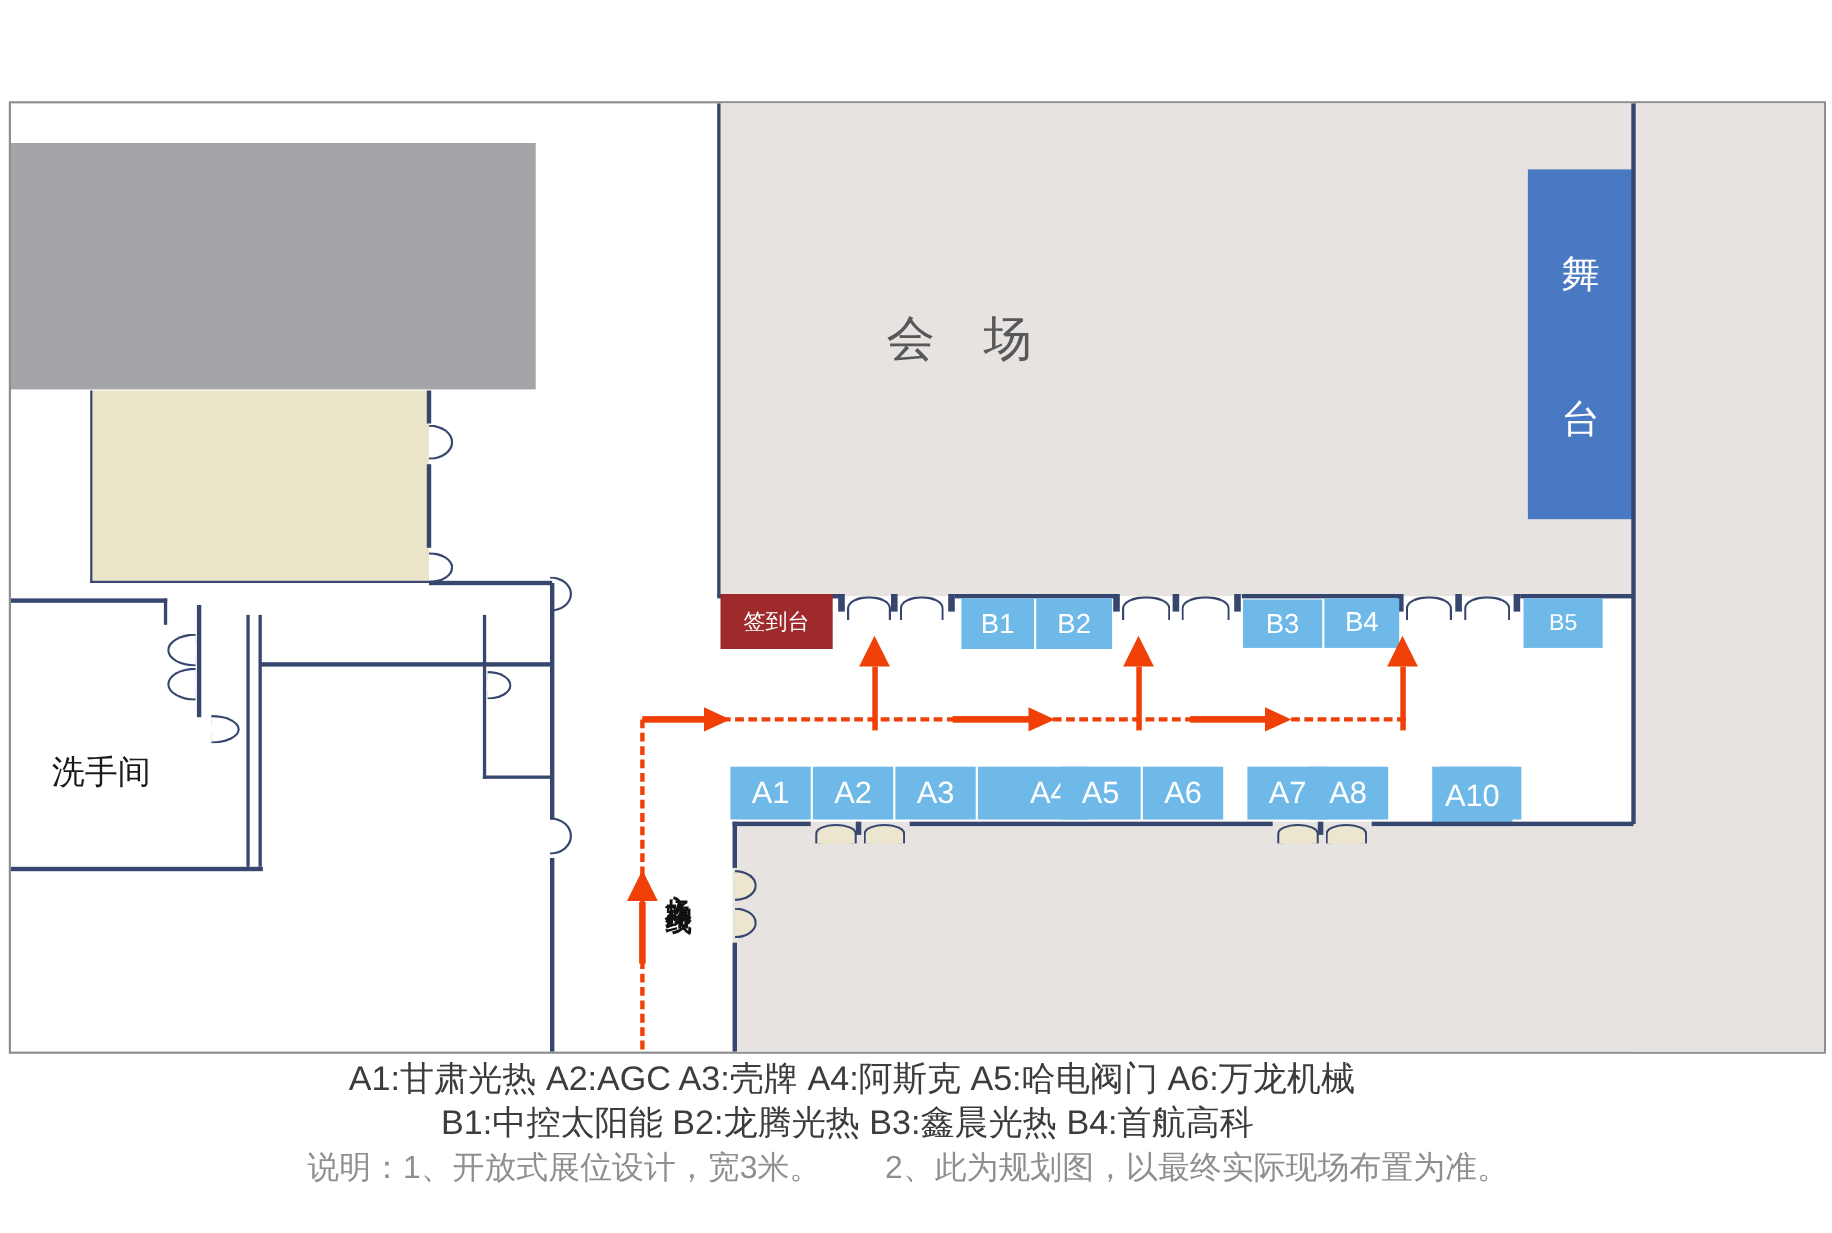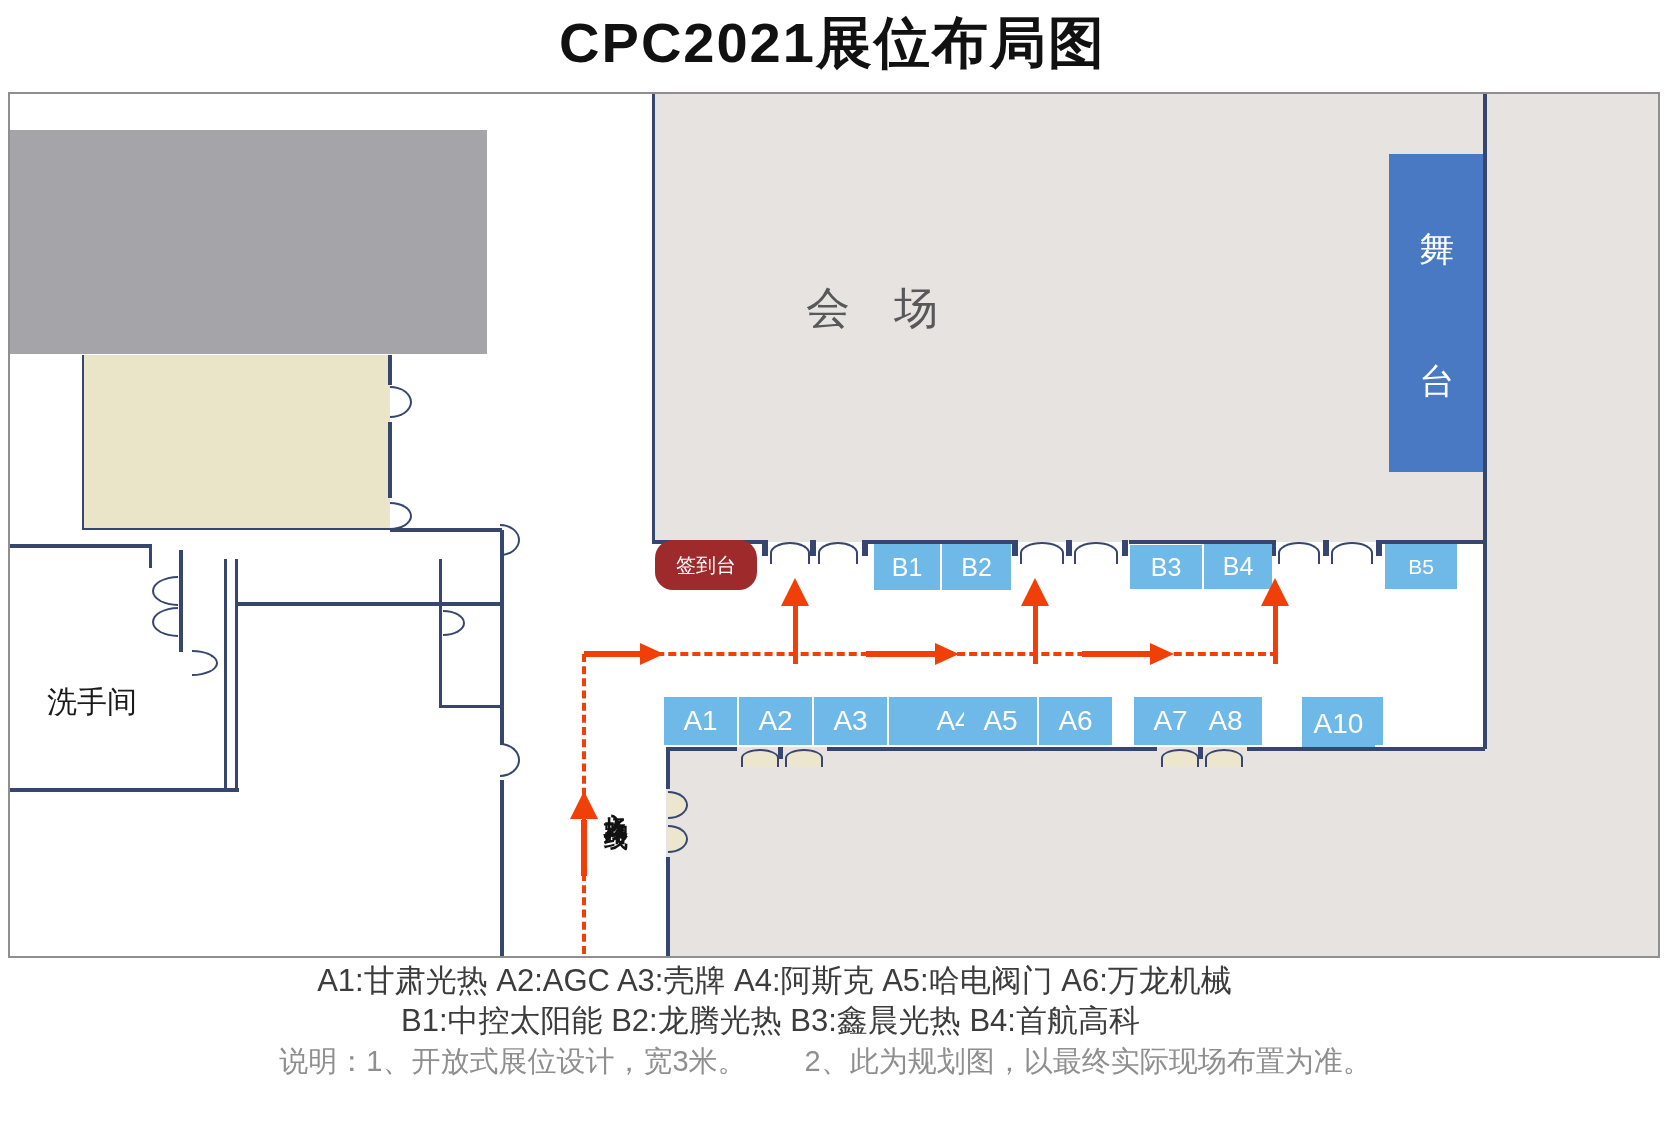--- a/index.html
+++ b/index.html
@@ -36,21 +36,20 @@
   .head-up{width:0;height:0;border-bottom:28px solid #f04008;border-left:14px solid transparent;border-right:14px solid transparent;}
   .route-label{font-size:24px;font-weight:600;color:#111;writing-mode:vertical-rl;text-orientation:upright;letter-spacing:4px;}
   .legend{position:absolute;left:0;width:1665px;text-align:center;color:#3c3c3c;font-size:31px;}
   .note{position:absolute;left:0;width:1665px;text-align:center;color:#8f8f8f;font-size:29px;}
 </style>
 </head>
 <body>
 
 <div class="page">
 
-  <div class="title">CPC2021展位布局图</div>
 
   <div class="plan">
 
     <div class="abs gray-block" style="left:0;top:36px;width:477px;height:224px;"></div>
     <div class="abs beige" style="left:72px;top:261px;width:308px;height:175px;"></div>
     <div class="abs pink" style="left:642px;top:0;width:833px;height:448px;border-left:3px solid #37466e;box-sizing:border-box;"></div>
     <div class="abs pink" style="left:1475px;top:0;width:173px;height:862px;"></div>
     <div class="abs pink" style="left:656px;top:653px;width:992px;height:209px;"></div>
 
     <div class="abs hall-label" style="left:712px;top:185px;width:300px;">会　场</div>
@@ -77,21 +76,21 @@
     <div class="abs wall" style="left:1056px;top:446px;width:6px;height:16px;"></div>
     <div class="abs leaf-dn" style="left:1064px;top:448px;width:44px;height:22px;"></div>
     <div class="abs wall" style="left:1112px;top:446px;width:6px;height:16px;"></div>
 
     <div class="abs wall" style="left:1260px;top:446px;width:6px;height:16px;"></div>
     <div class="abs leaf-dn" style="left:1268px;top:448px;width:42px;height:22px;"></div>
     <div class="abs wall" style="left:1313px;top:446px;width:6px;height:16px;"></div>
     <div class="abs leaf-dn" style="left:1321px;top:448px;width:42px;height:22px;"></div>
     <div class="abs wall" style="left:1366px;top:446px;width:6px;height:16px;"></div>
 
-    <div class="abs signin" style="left:645px;top:446px;width:102px;height:50px;border-radius:18px;">
+    <div class="abs signin" style="left:645px;top:446px;width:102px;height:50px;">
       <span>签到台</span>
     </div>
 
     <div class="abs booth booth-b" style="left:864px;top:450px;width:66px;height:46px;">
         <span>B1</span>
       </div>
     <div class="abs booth booth-b" style="left:932px;top:450px;width:69px;height:46px;">
         <span>B2</span>
       </div>
     <div class="abs booth booth-b" style="left:1120px;top:451px;width:72px;height:44px;">

